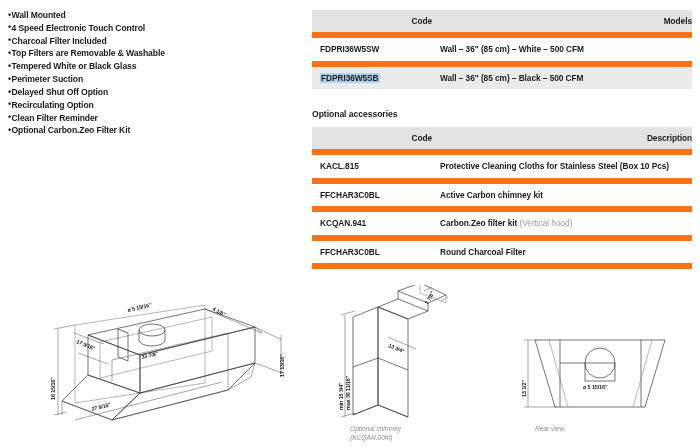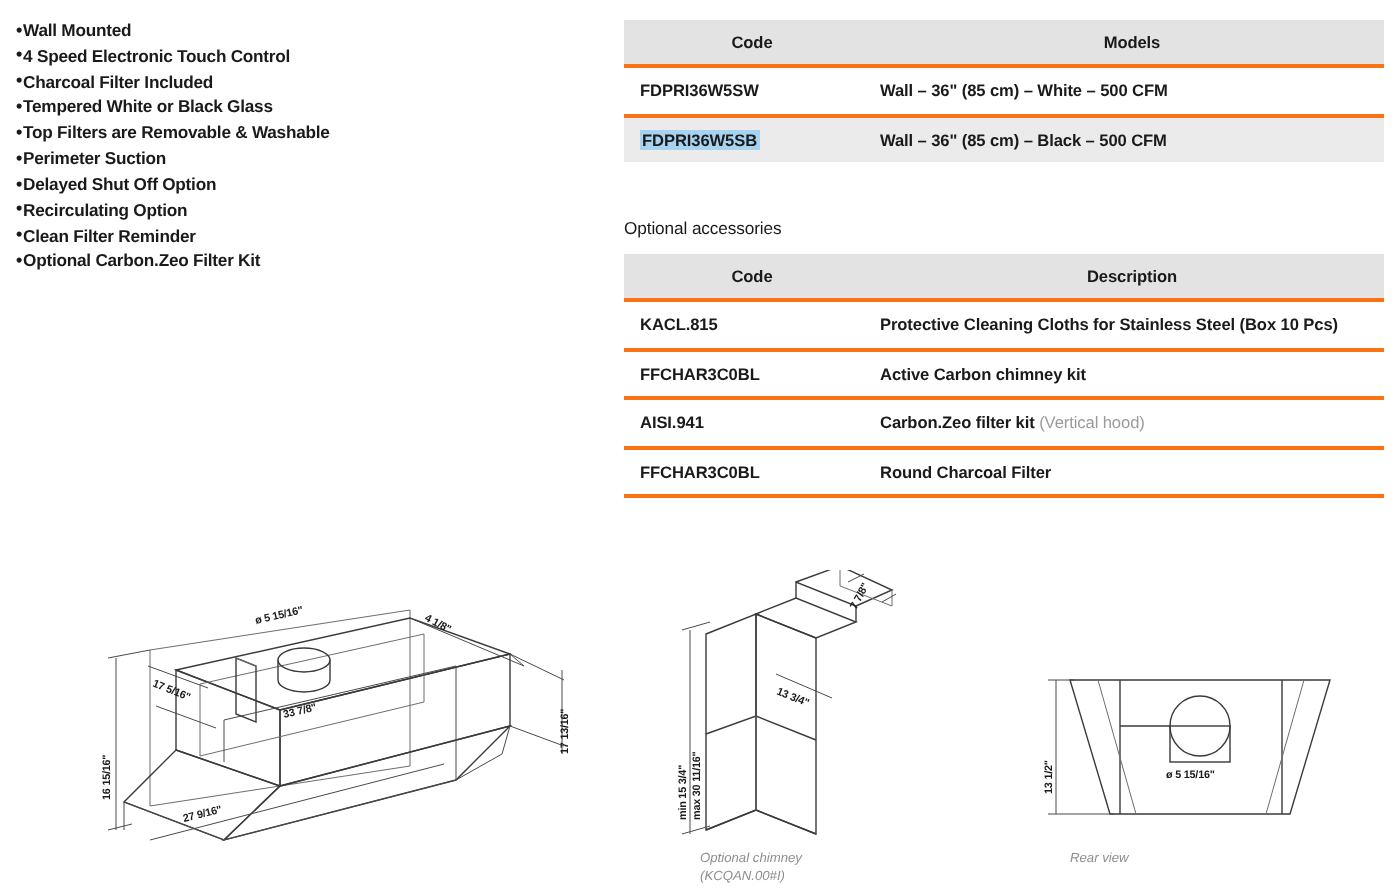--- a/index.html
+++ b/index.html
@@ -48,53 +48,53 @@
   }
   #models-table { top: 10px; }
   #accessories-table { top: 127px; }
 
   .tbl .hdr-row { background: #e3e3e3; }
   .tbl .hdr-cell {
     font-size: 8.3px;
     font-weight: bold;
     color: #1a1a1a;
     padding: 6px 0 6px 8px;
-    text-align: center;
+    text-align: right;
     letter-spacing: -0.05px;
     margin-top: 24px;
   }
   .tbl .cell {
     font-size: 8.3px;
     font-weight: bold;
     color: #1a1a1a;
     padding: 6px 0 6px 8px;
     text-align: left;
     vertical-align: top;
     letter-spacing: -0.05px;
     line-height: 10.6px;
   }
-  .tbl .row-sep { border-top: 2px solid #f97316; }
+  .tbl .row-sep { border-top: 6px solid #f97316; }
   .tbl .row-shaded { background: #ebebeb; margin-top: 27px; }
   .col-code { width: 120px; }
 
   .selected-text {
     background: #a8d3f0;
     color: #1a1a1a;
     padding: 0 1px;
   }
   .muted {
     font-weight: normal;
     color: #9a9a9a;
   }
 
   #accessories-title {
     position: absolute;
     left: 312px; top: 109px;
     font-size: 8.6px;
-    font-weight: normal;
+    font-weight: bold;
     color: #1a1a1a;
     letter-spacing: -0.05px;
   }
 
   
   #drawings {
     position: absolute;
     left: 0; top: 285px;
     width: 700px; height: 162px;
   }
@@ -119,22 +119,22 @@
 </style>
 </head>
 <body>
 
 <div id="page">
 
   <div id="features">
     <div class="feature-item"><span class="feature-bullet">•</span><span>Wall Mounted</span></div>
     <div class="feature-item"><span class="feature-bullet">•</span><span>4 Speed Electronic Touch Control</span></div>
     <div class="feature-item"><span class="feature-bullet">•</span><span>Charcoal Filter Included</span></div>
+    <div class="feature-item"><span class="feature-bullet">•</span><span>Top Filters are Removable &amp; Washable</span></div>
     <div class="feature-item"><span class="feature-bullet">•</span><span>Tempered White or Black Glass</span></div>
-    <div class="feature-item"><span class="feature-bullet">•</span><span>Top Filters are Removable &amp; Washable</span></div>
     <div class="feature-item"><span class="feature-bullet">•</span><span>Perimeter Suction</span></div>
     <div class="feature-item"><span class="feature-bullet">•</span><span>Delayed Shut Off Option</span></div>
     <div class="feature-item"><span class="feature-bullet">•</span><span>Recirculating Option</span></div>
     <div class="feature-item"><span class="feature-bullet">•</span><span>Clean Filter Reminder</span></div>
     <div class="feature-item"><span class="feature-bullet">•</span><span>Optional Carbon.Zeo Filter Kit</span></div>
   </div>
 
   <table class="tbl" id="models-table">
     <tbody>
         <tr class="hdr-row">
@@ -162,21 +162,21 @@
     </tr>
     <tr class="row-sep">
       <td class="cell col-code">KACL.815</td>
       <td class="cell">Protective Cleaning Cloths for Stainless Steel (Box 10 Pcs)</td>
     </tr>
     <tr class="row-sep">
       <td class="cell col-code">FFCHAR3C0BL</td>
       <td class="cell">Active Carbon chimney kit</td>
     </tr>
     <tr class="row-sep">
-      <td class="cell col-code">AISI.941</td>
+      <td class="cell col-code">KCQAN.941</td>
       <td class="cell"><span>Carbon.Zeo filter kit</span> <span class="muted">(Vertical hood)</span></td>
     </tr>
     <tr class="row-sep">
       <td class="cell col-code">FFCHAR3C0BL</td>
       <td class="cell">Round Charcoal Filter</td>
     </tr>
     <tr>
           <td class="row-sep" colspan="2" style="padding:0;height:1px;"></td>
         </tr>
   </tbody>

